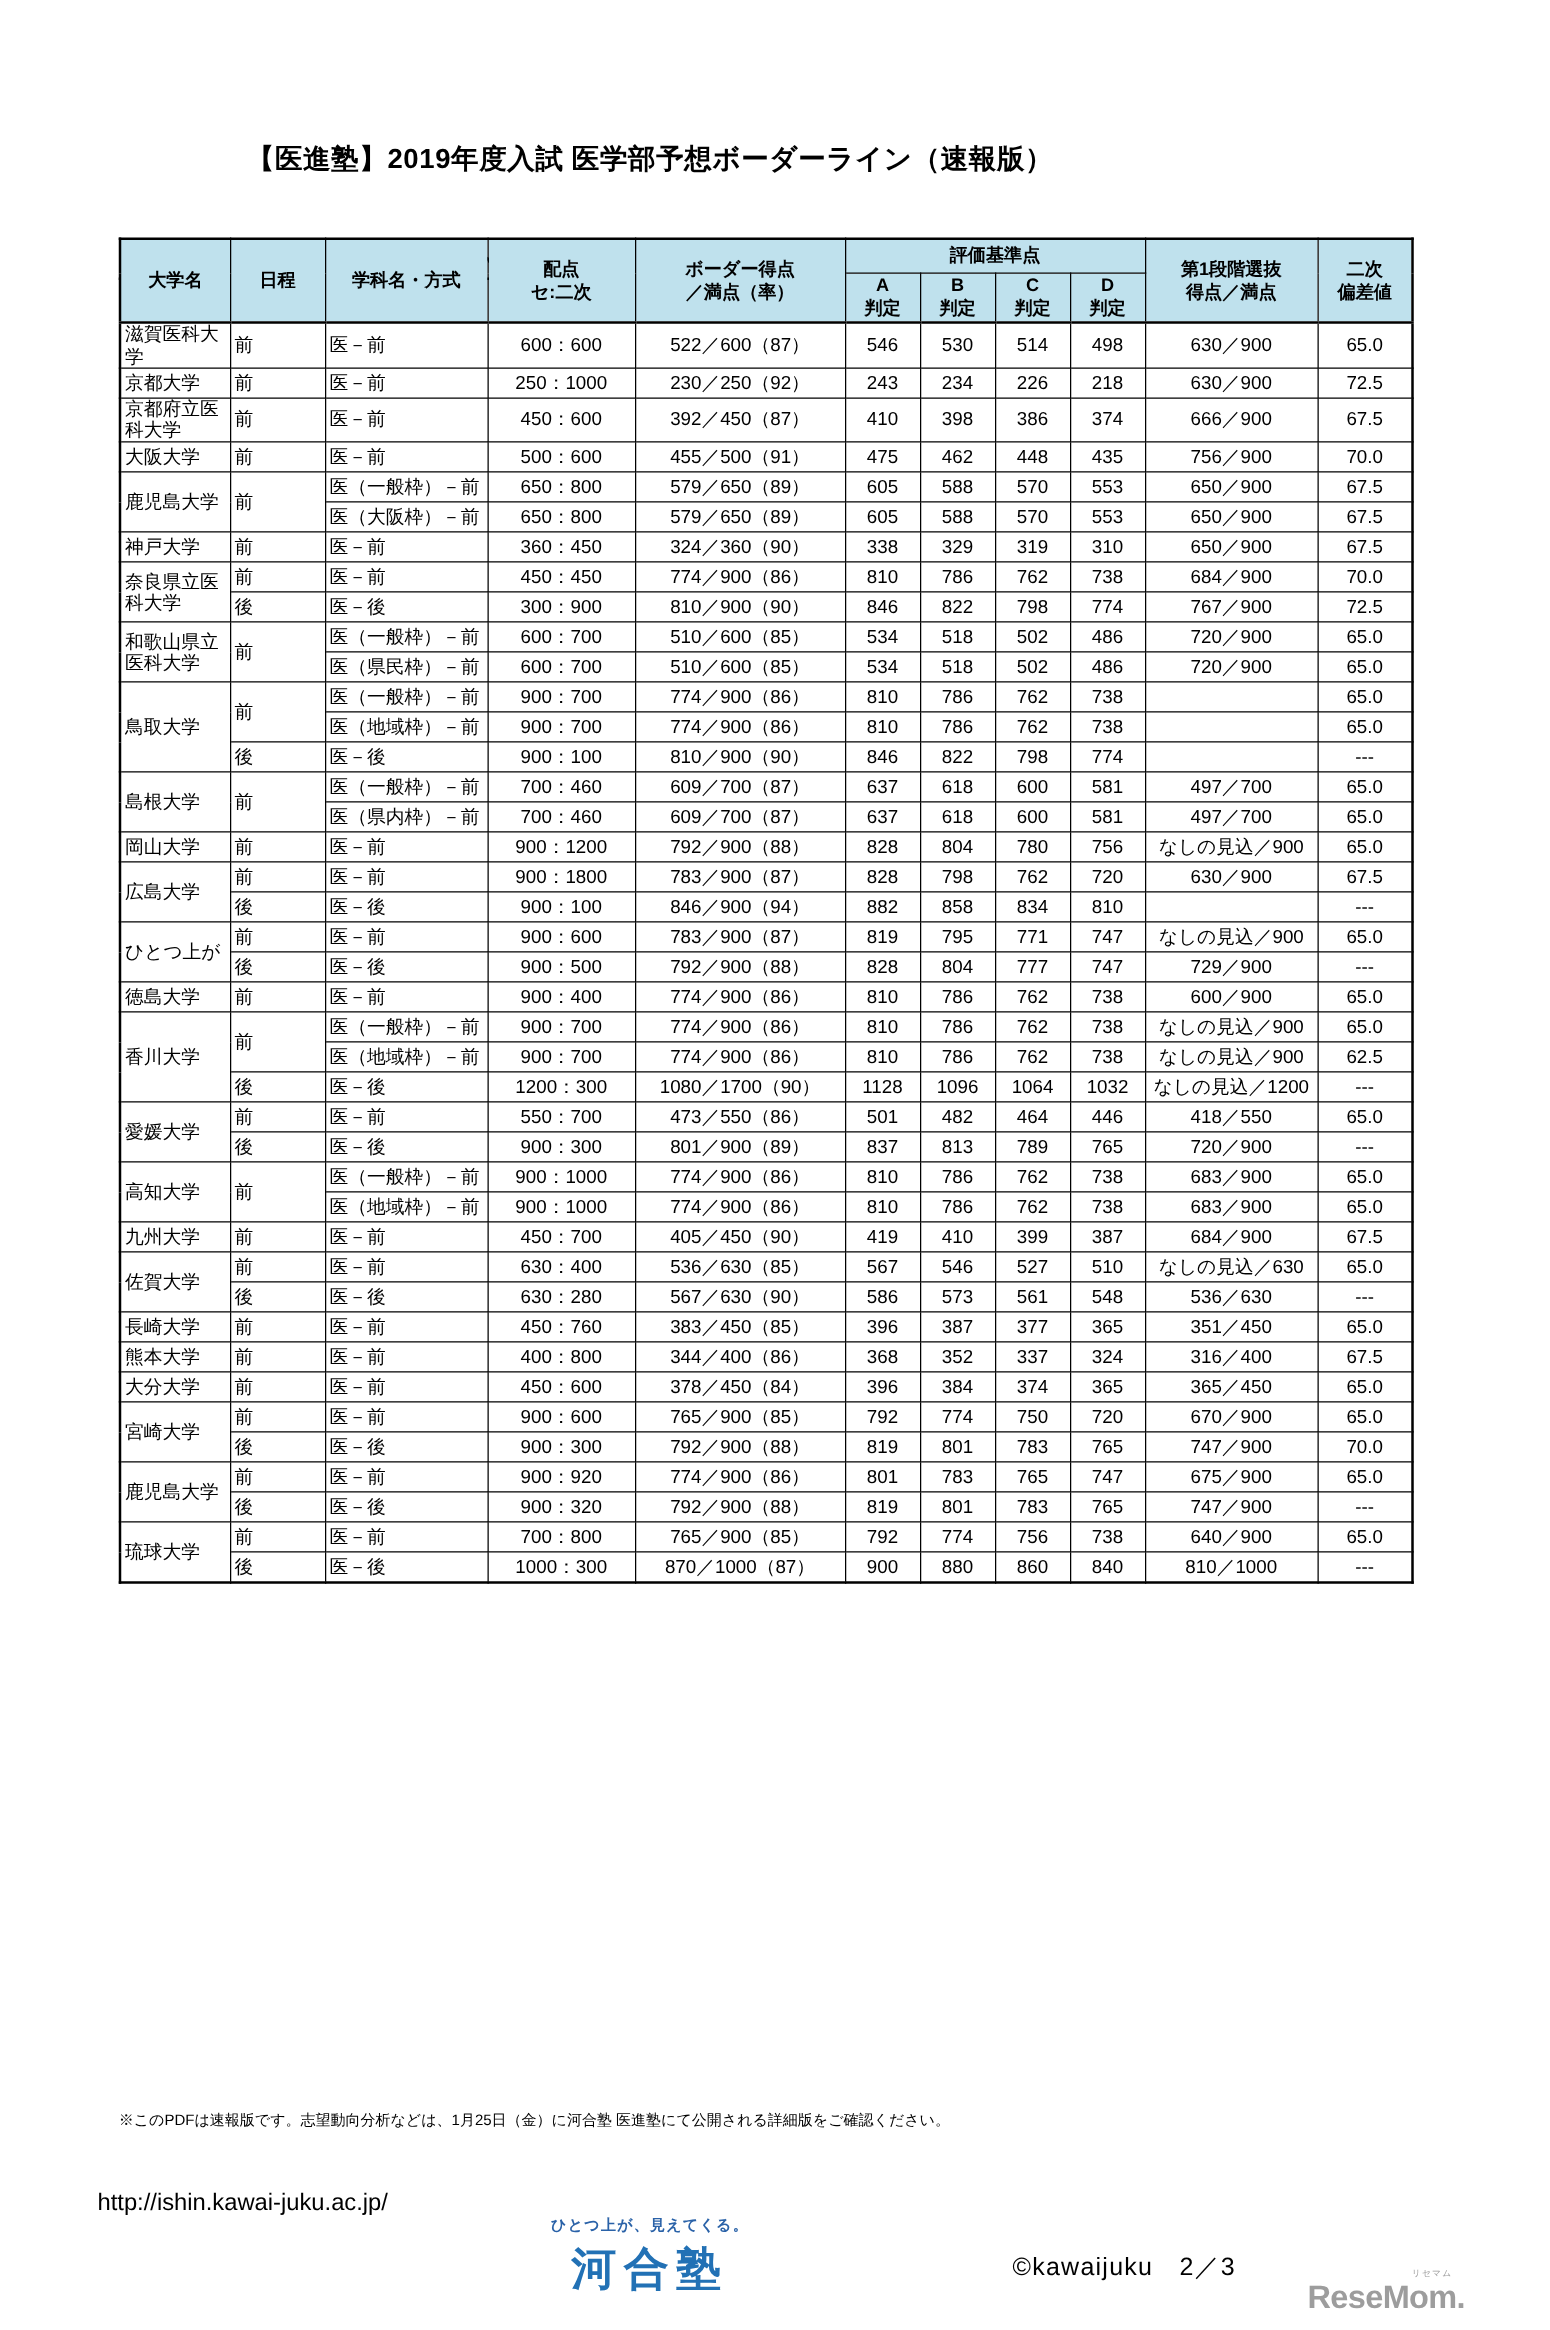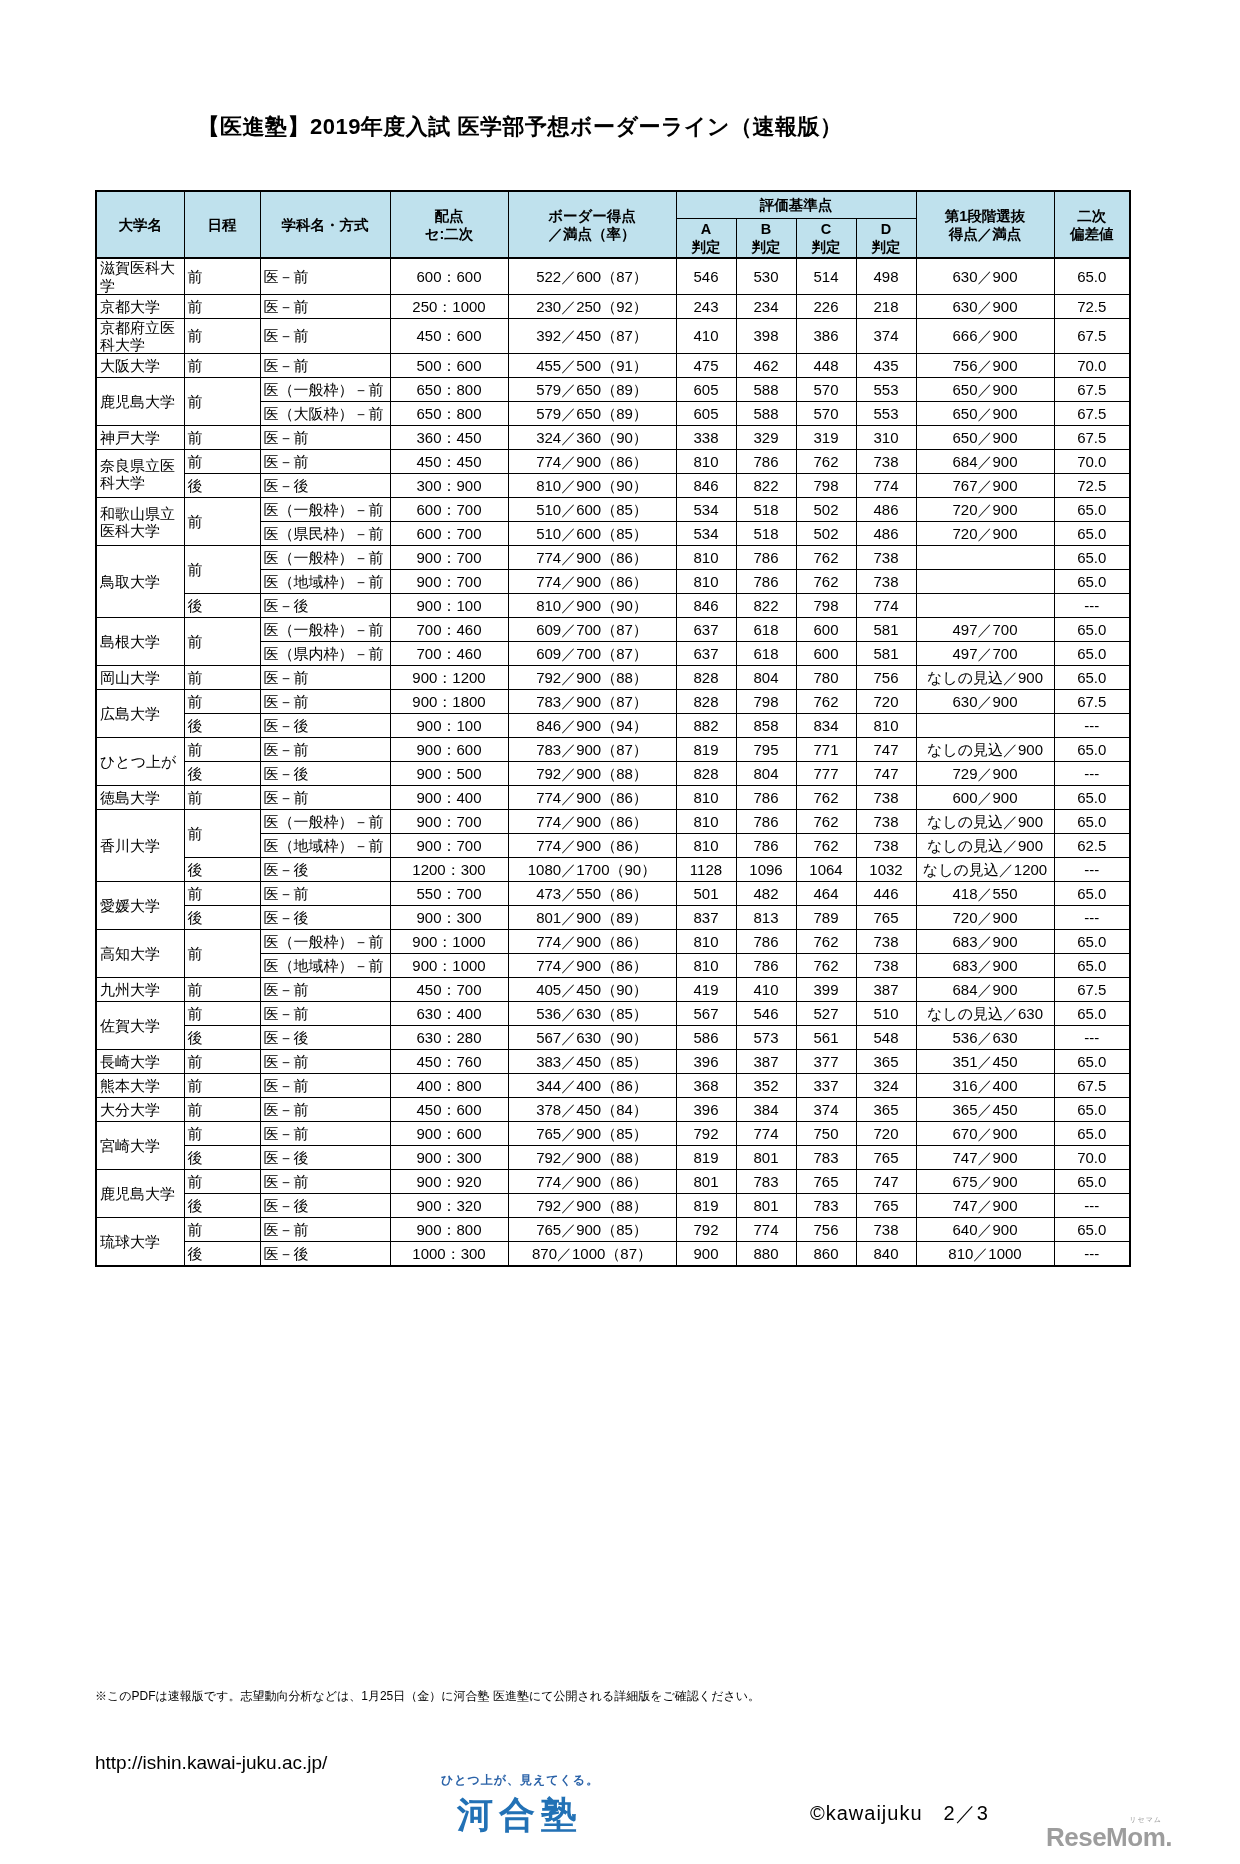--- a/index.html
+++ b/index.html
@@ -31,21 +31,21 @@
   .bordertable thead tr.h2 th, .bordertable thead tr.h1 th[rowspan] { border-bottom:2px solid #000; }
   .bordertable tbody td { height:23px; padding:0 3px; line-height:1.15; background:#fff; }
   .c-univ  { text-align:left; }
   .c-sched { text-align:left; }
   .c-dept  { text-align:left;  white-space:nowrap; }
   .c-alloc, .c-border, .c-num, .c-stage1, .c-dev { text-align:center; white-space:nowrap; }
   .notice {
     position:absolute; left:95px; top:1688px; width:1010px;
     font-size:12px; line-height:1.4;
   }
-  .url { position:absolute; left:95px; top:1752px; font-size:19px; color:#000; text-decoration:none; }
+  .url { position:absolute; left:78px; top:1752px; font-size:19px; color:#000; text-decoration:none; }
   .logo { position:absolute; left:0; top:1772px; width:1040px; text-align:center; }
   .logo-tagline { font-size:12px; font-weight:bold; color:#2a62a8; letter-spacing:1px; }
   .logo-name { font-size:36px; font-weight:bold; color:#2271b5; letter-spacing:6px; margin-top:2px; }
   .copyright { position:absolute; left:810px; top:1800px; font-size:20px; letter-spacing:1px; }
   .watermark { position:absolute; right:8px; top:1816px; text-align:right; color:#9d9d9d; }
   .watermark-kana { font-size:7px; letter-spacing:1px; margin-right:10px; line-height:1; }
   .watermark-name { font-size:26px; font-weight:bold; letter-spacing:-0.5px; line-height:1.1; }
 </style>
 </head>
 <body>
@@ -582,21 +582,21 @@
           <td class="c-num">801</td>
           <td class="c-num">783</td>
           <td class="c-num">765</td>
           <td class="c-stage1">747／900</td>
           <td class="c-dev">---</td>
         </tr>
         <tr>
           <td rowspan="2" class="c-univ">琉球大学</td>
           <td rowspan="1" class="c-sched">前</td>
           <td class="c-dept">医－前</td>
-          <td class="c-alloc">900：800</td>
+          <td class="c-alloc">700：800</td>
           <td class="c-border">765／900（85）</td>
           <td class="c-num">792</td>
           <td class="c-num">774</td>
           <td class="c-num">756</td>
           <td class="c-num">738</td>
           <td class="c-stage1">640／900</td>
           <td class="c-dev">65.0</td>
         </tr>
         <tr>
           <td rowspan="1" class="c-sched">後</td>

